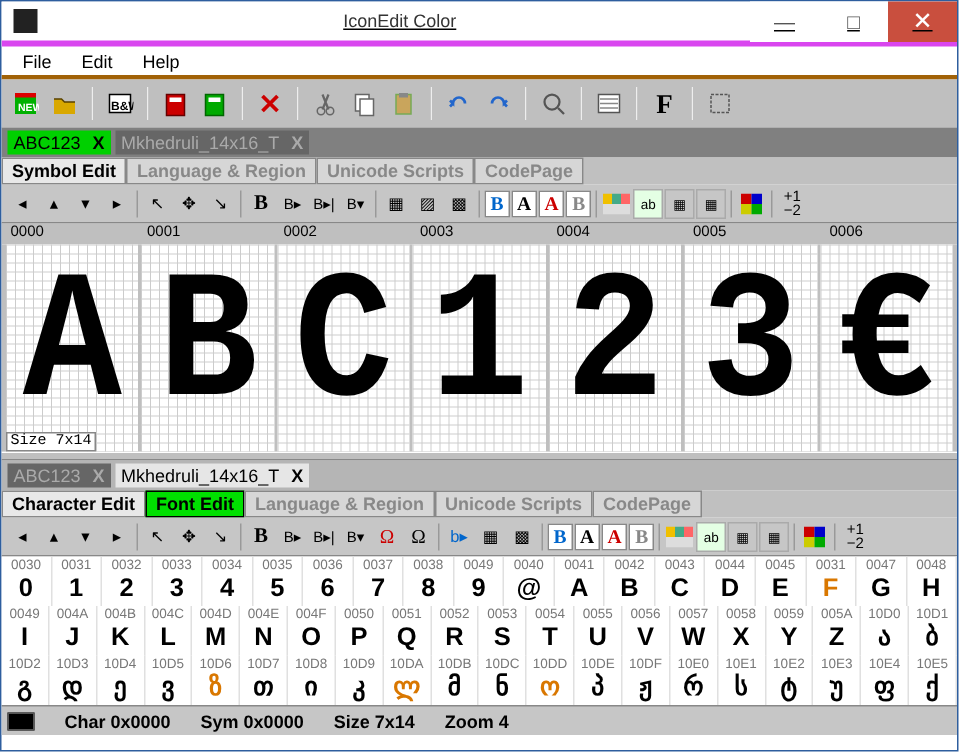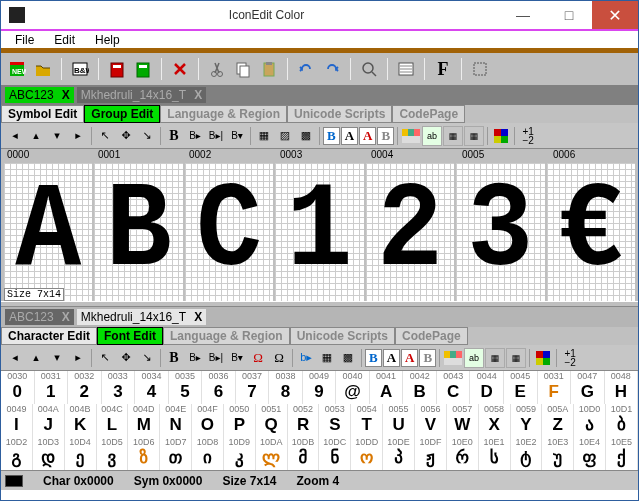--- a/index.html
+++ b/index.html
@@ -1,26 +1,26 @@
 <!DOCTYPE html>
 <html><head>
 <meta charset="utf-8">
 <style>
 * { margin: 0; padding: 0; box-sizing: border-box; font-family: "Segoe UI", Tahoma, sans-serif; }
 body { width: 639px; height: 501px; background: #fff; display: flex; flex-direction: column; border: 1px solid #2e5e9e; overflow: hidden; }
 
-.titlebar { height: 30px; background: #fff; display: flex; align-items: center; border-bottom: 2px solid #d946ef; }
+.titlebar { height: 30px; background: #fff; display: flex; align-items: center; border-bottom: 4px solid #d946ef; text-decoration: underline; }
 .titlebar .app-icon { width: 16px; height: 16px; margin: 0 8px; background: #222; display: inline-block; }
 .titlebar .title { flex: 1; text-align: center; font-size: 12px; color: #333; }
 .titlebar .win-btns { display: flex; }
 .titlebar .win-btn { width: 46px; height: 28px; display: flex; align-items: center; justify-content: center; font-size: 14px; background: #fff; cursor: default; }
 .titlebar .win-btn.close { background: #c94f3e; color: #fff; font-size: 16px; }
 .titlebar .win-btn.min, .titlebar .win-btn.max { color: #555; }
 
-.menubar { height: 22px; display: flex; align-items: center; padding: 0 6px; font-size: 12px; gap: 4px; border-bottom: 5px solid #a16207; }
+.menubar { height: 22px; display: flex; align-items: center; padding: 0 6px; font-size: 12px; gap: 4px; border-bottom: 3px solid #a16207; }
 .menubar .menu { padding: 2px 8px; cursor: default; }
 
 .toolbar-wrap { background: #bfbfbf; padding: 2px 4px; }
 .toolbar { height: 28px; display: flex; align-items: center; gap: 2px; }
 .toolbar .sep { width: 1px; height: 22px; background: #888; margin: 0 4px; border-left:1px solid #eee; }
 .tool-btn { width: 24px; height: 24px; display: flex; align-items: center; justify-content: center; cursor: default; }
 
 .file-tabs { height: 20px; background: #808080; display: flex; align-items: center; font-family: "Courier New", monospace; font-size: 12px; padding-left: 4px; gap: 3px; }
 .file-tab { background: #00a000; color: #000; padding: 1px 4px; display: flex; align-items: center; gap: 6px; }
 .file-tab.inactive { background: #666; color: #aaa; }
@@ -185,21 +185,20 @@
       <span class="x">X</span>
     </div>
     <div class="file-tab inactive">
       <span>Mkhedruli_14x16_T</span>
       <span class="x">X</span>
     </div>
   </div>
 
 <div class="mode-tabs" id="mtabs-top">
     <div class="mode-tab avail">Symbol Edit</div>
-    <div class="mode-tab active">Group Edit</div>
     <div class="mode-tab">Language &amp; Region</div>
     <div class="mode-tab">Unicode Scripts</div>
     <div class="mode-tab">CodePage</div>
   </div>
 
 <div class="edit-toolbar">
   <span class="mini-btn">◂</span>
   <span class="mini-btn">▴</span>
   <span class="mini-btn">▾</span>
   <span class="mini-btn">▸</span>

